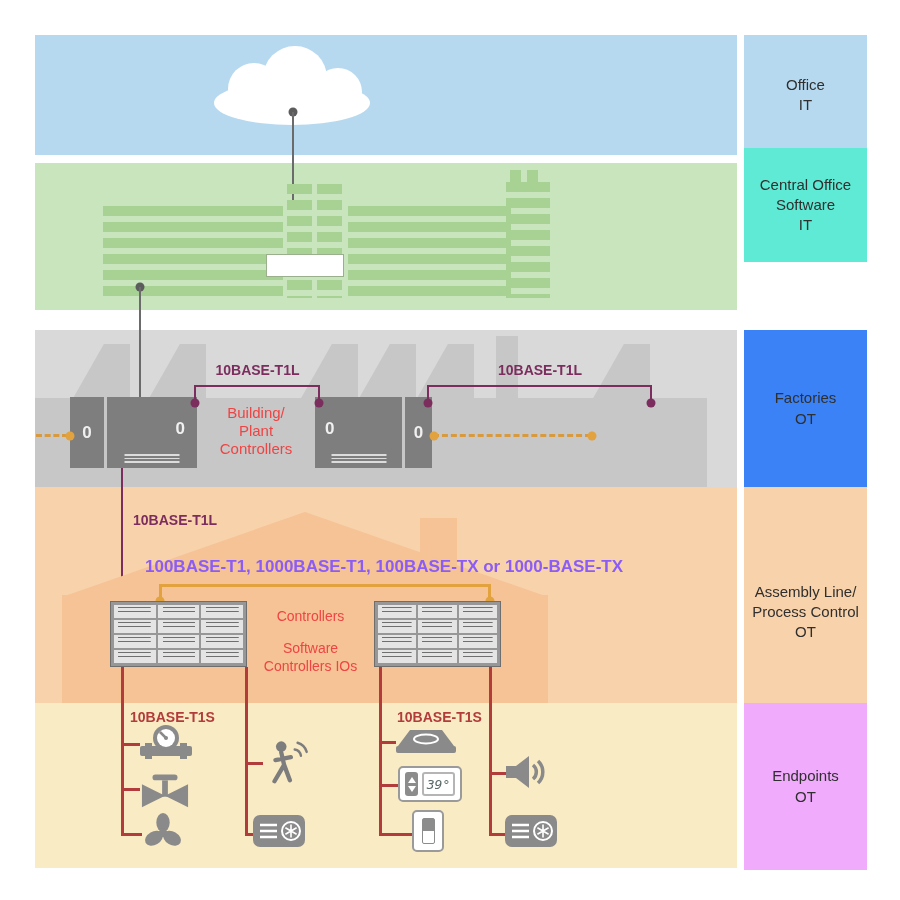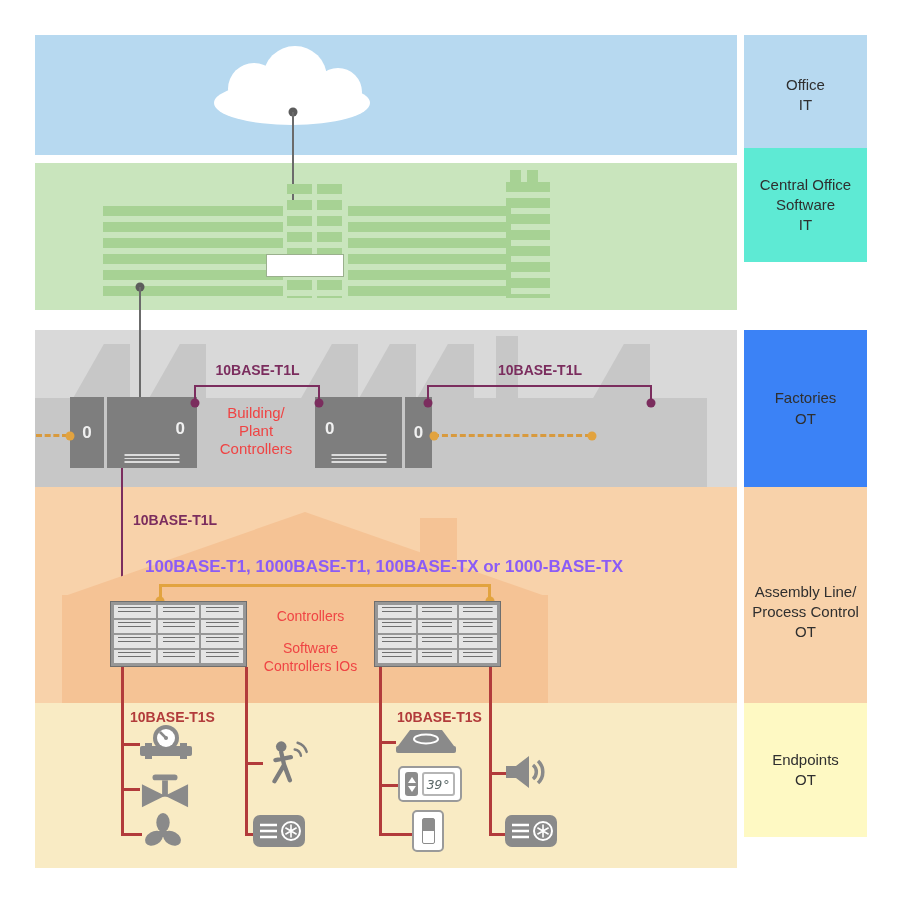--- a/index.html
+++ b/index.html
@@ -76,21 +76,21 @@
   </div>
   <div class="sideband" style="top:330px;height:157px;background:#3b82f6">
     <span>Factories</span>
     <span>OT</span>
   </div>
   <div class="sideband" style="top:487px;height:250px;background:#f8d2aa">
     <span>Assembly Line/</span>
     <span>Process Control</span>
     <span>OT</span>
   </div>
-  <div class="sideband" style="top:703px;height:134px;background:#fef9c3">
+  <div class="sideband" style="top:703px;height:167px;background:#f0abfc">
     <span>Endpoints</span>
     <span>OT</span>
   </div>
 
   <div class="icon" style="left:192px;top:42px;width:200px;height:85px">
     <svg viewBox="0 0 200 85">
       <g fill="#ffffff">
         <ellipse cx="100" cy="61" rx="78" ry="22"></ellipse>
         <circle cx="62" cy="47" r="26"></circle>
         <circle cx="103" cy="36" r="32"></circle>

